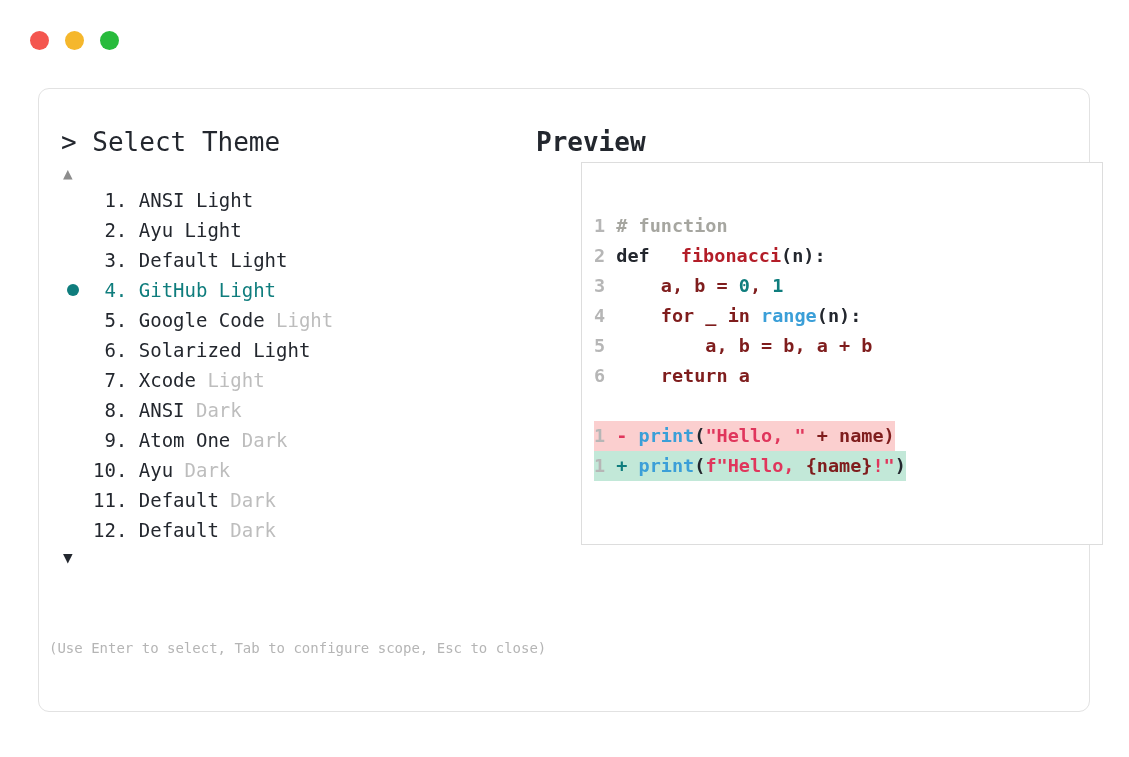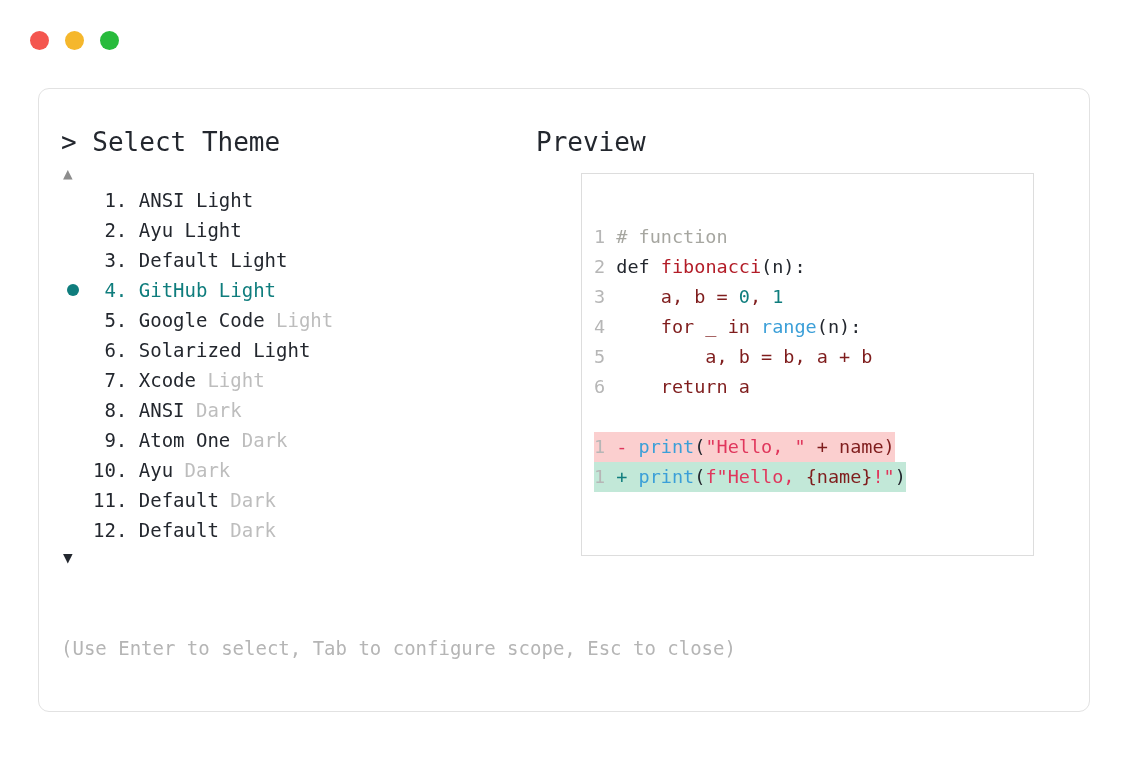--- a/index.html
+++ b/index.html
@@ -56,20 +56,21 @@
     position: absolute;
     left: 22px;
     top: 40px;
     width: 470px;
   }
   .col-right {
     position: absolute;
     left: 497px;
     top: 40px;
     width: 530px;
+    font-weight: bold;
   }
 
   .panel-title {
     font-size: 26px;
     line-height: 26px;
     color: #23272e;
     letter-spacing: 0px;
     white-space: pre;
   }
 
@@ -111,34 +112,34 @@
   }
   .theme-row.selected,
   .theme-row.selected .num,
   .theme-row.selected .variant-on { color: #0f7d7d; }
   .variant-off { color: #bdbdbd; }
   .variant-on  { color: #23272e; }
 
   
   .hint {
     position: absolute;
-    left: 22px;
+    left: 10px;
     top: 546px;
-    font-size: 19px;
+    font-size: 14px;
     line-height: 26px;
     color: #b5b5b5;
     white-space: pre;
   }
 
   
   .preview-box {
     position: absolute;
     left: 45px;
-    top: 44px;
-    width: 453px;
+    top: 33px;
+    width: 522px;
     height: 383px;
     box-sizing: border-box;
     border: 1px solid #dddddd;
     background: #ffffff;
   }
   .code {
     position: absolute;
     left: 12px;
     top: 48px;
     right: 0;
@@ -151,21 +152,21 @@
     color: #b6b6b6;
     display: inline-block;
     width: 1ch;
     text-align: right;
   }
   .spacer-line { height: 30px; }
 
   .tok-plain   { color: #7f1d1d; }
   .tok-comment { color: #a6a6a0; }
   .tok-kw      { color: #23272e; }
-  .tok-fn      { color: #b31d28; }
+  .tok-fn      { color: #b31d28; margin-left: 20px; }
   .tok-num     { color: #0f7d7d; }
   .tok-builtin { color: #3b9fd8; }
   .tok-str     { color: #e0365c; }
   .tok-punct   { color: #23272e; }
 
   .diff-line { white-space: pre; display: block; width: fit-content; }
   .diff-del  { background: #fbcfcf; }
   .diff-add  { background: #c2e8d8; }
   .sign-del  { color: #e0365c; }
   .sign-add  { color: #0f7d7d; }

